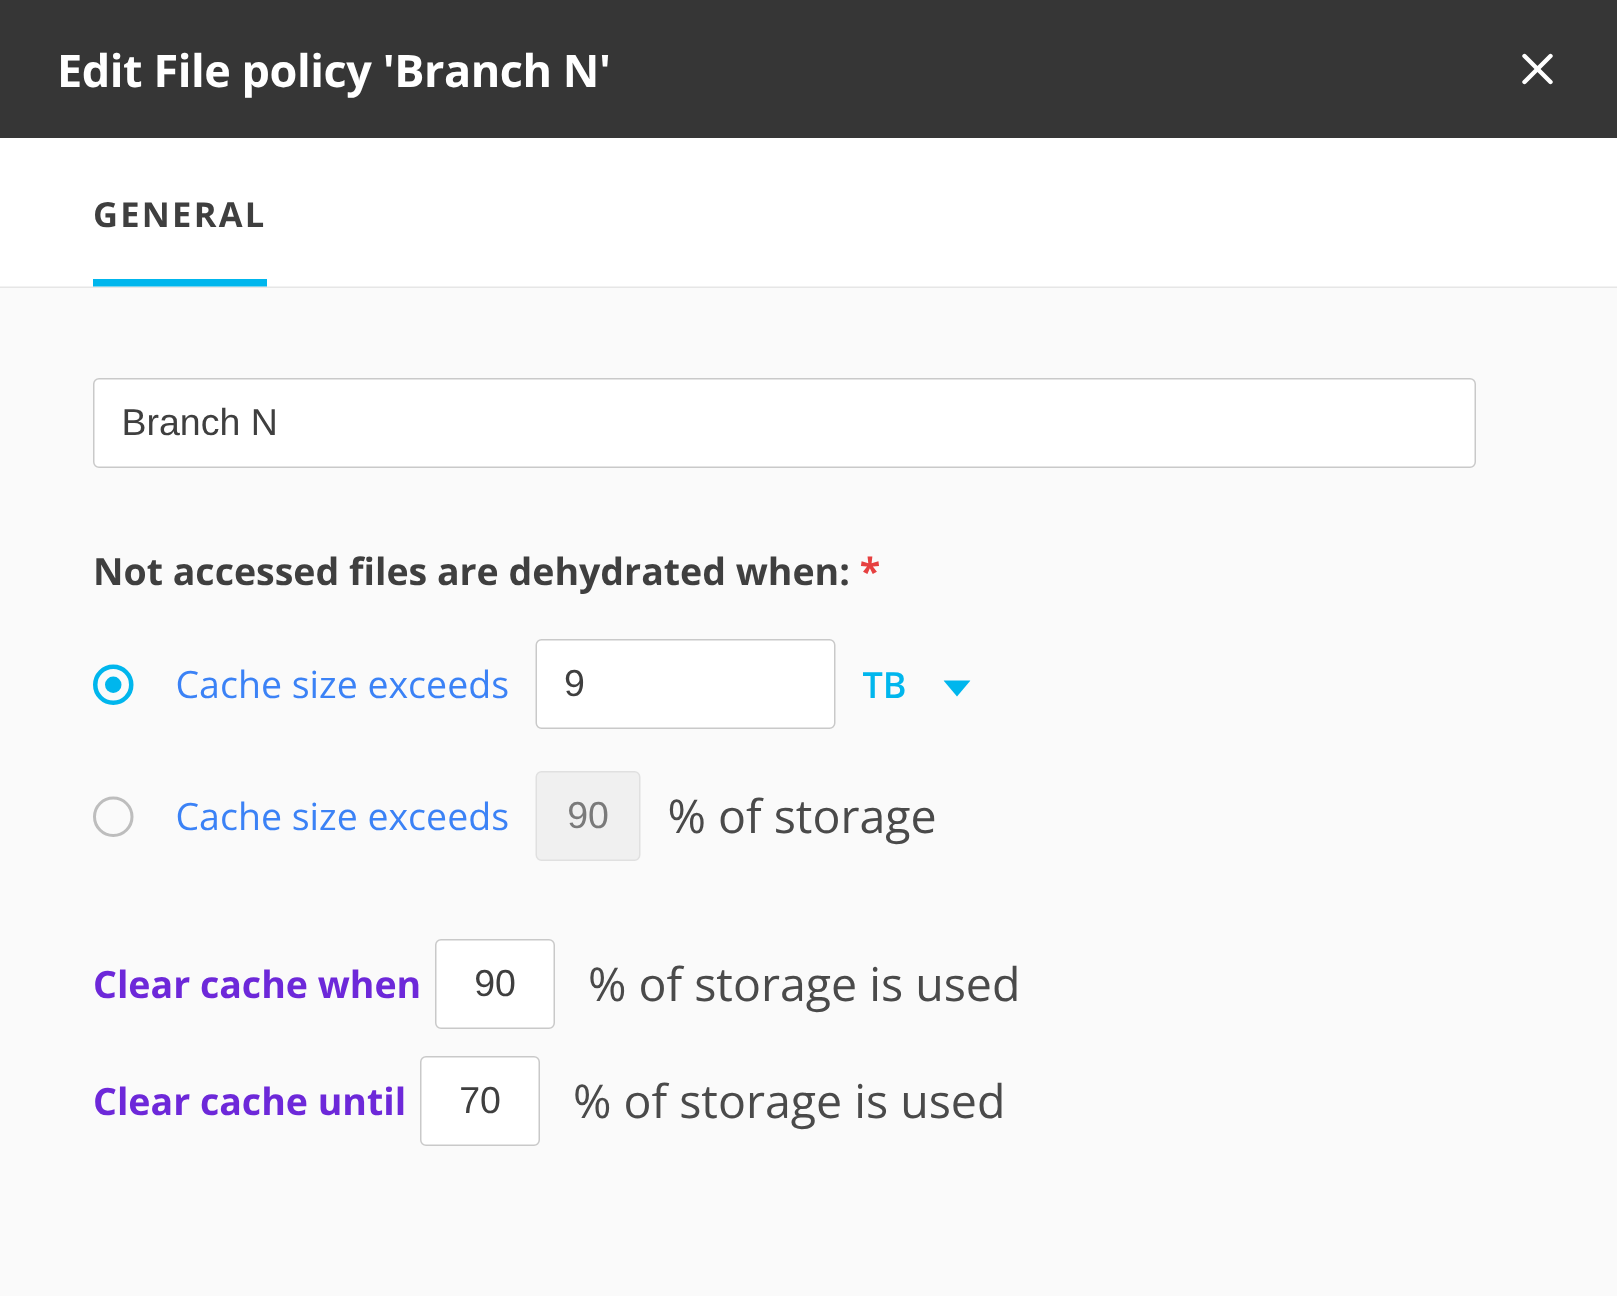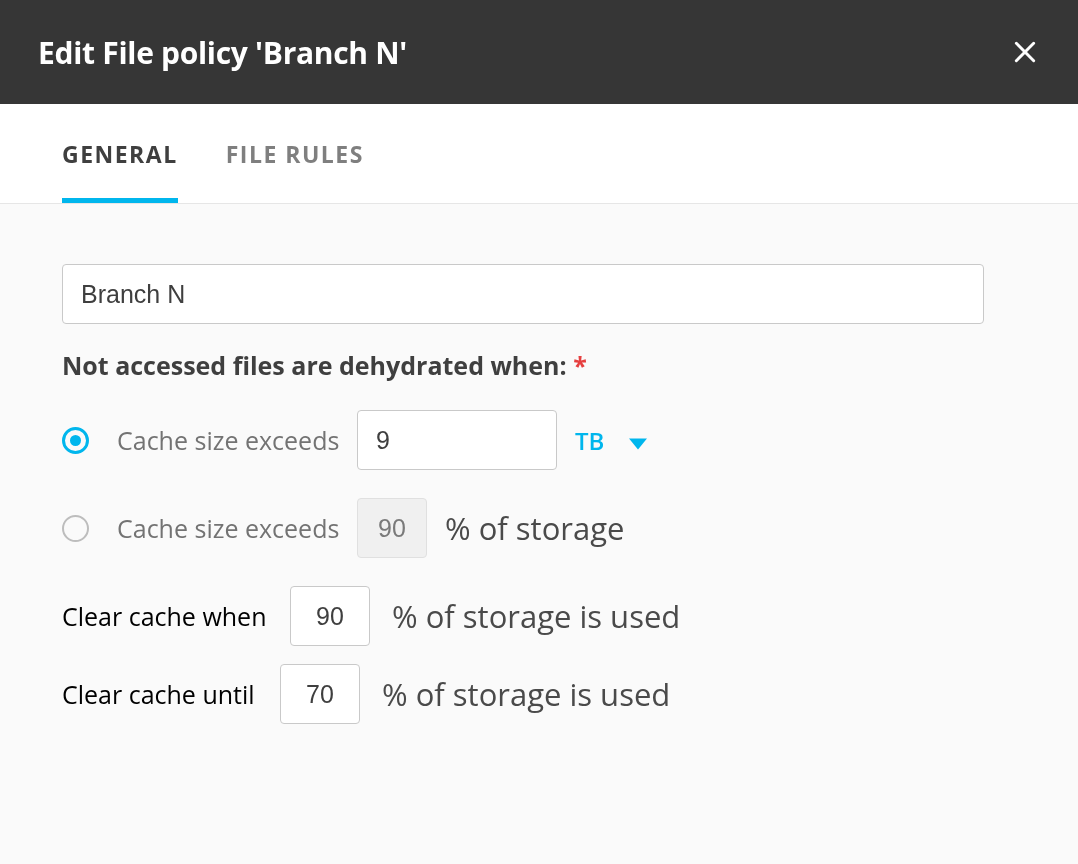--- a/index.html
+++ b/index.html
@@ -10,21 +10,21 @@
     height: 864px;
     overflow: hidden;
   }
   .header {
     background: #363636;
     color: #fff;
     display: flex;
     align-items: center;
     justify-content: space-between;
     padding: 0 38px;
-    height: 104px;
+    height: 92px;
   }
   .header-title {
     font-size: 30px;
     font-weight: 700;
     letter-spacing: -0.3px;
   }
   .close-icon {
     cursor: pointer;
     width: 30px;
     height: 30px;
@@ -37,21 +37,21 @@
     height: 26px;
     stroke: #fff;
     stroke-width: 2.7;
     fill: none;
     stroke-linecap: round;
   }
   .tabs {
     display: flex;
     border-bottom: 1px solid #e6e6e6;
     padding-left: 62px;
-    gap: 48px;
+    gap: 115px;
     height: 100px;
     align-items: center;
     background: #fff;
   }
   .tab {
     font-size: 23px;
     font-weight: 700;
     letter-spacing: 1.5px;
     color: #7f7f7f;
     height: 100%;
@@ -81,21 +81,21 @@
     width: 922px;
     height: 60px;
     font-size: 25px;
     padding: 4px 18px;
     border: 1px solid #c9c9c9;
     border-radius: 4px;
     color: #3f3f3f;
     background: #fff;
   }
   .section {
-    margin-top: 24px;
+    margin-top: 52px;
   }
   .radio-row {
     display: flex;
     align-items: center;
     margin-top: 28px;
     gap: 0;
   }
   .radio {
     width: 27px;
     height: 27px;
@@ -113,21 +113,21 @@
   }
   .radio.selected::after {
     content: "";
     width: 11px;
     height: 11px;
     background: #00b6ed;
     border-radius: 50%;
   }
   .radio-label {
     font-size: 25px;
-    color: #737373;
+    color: #3b82f6;
     margin-left: 28px;
     min-width: 240px;
   }
   .num-input {
     width: 200px;
     height: 60px;
     font-size: 25px;
     padding: 0 18px;
     border: 1px solid #c9c9c9;
     border-radius: 4px;
@@ -167,43 +167,43 @@
     color: #4a4a4a;
     margin-left: 18px;
   }
   .clear-row {
     display: flex;
     align-items: center;
     margin-top: 28px;
   }
   .clear-label {
     font-size: 25px;
-    color: #000000;
+    color: #6d28d9;
     min-width: 228px;
+    font-weight: bold;
   }
   .clear-row .suffix-text {
     margin-left: 22px;
   }
 </style>
 </head>
 <body>
 
 <div class="header">
   <div class="header-title">Edit File policy 'Branch N'</div>
   <div class="close-icon">
     <svg viewBox="0 0 24 24">
         <line x1="4" y1="4" x2="20" y2="20"></line>
         <line x1="20" y1="4" x2="4" y2="20"></line>
       </svg>
   </div>
 </div>
 
 <div class="tabs">
   <div class="tab active">GENERAL</div>
-  <div class="tab">FILE RULES</div>
 </div>
 
 <div class="content">
 
   <input class="name-input" type="text" value="Branch N" style="">
 
   <div class="section">
     <div class="field-label">
       <span>Not accessed files are dehydrated when:</span>
       <span class="required">*</span>

